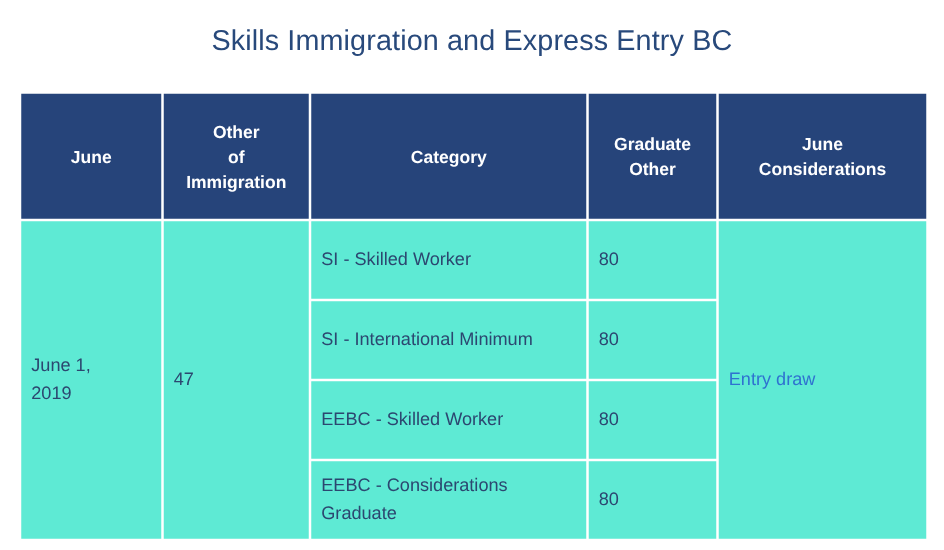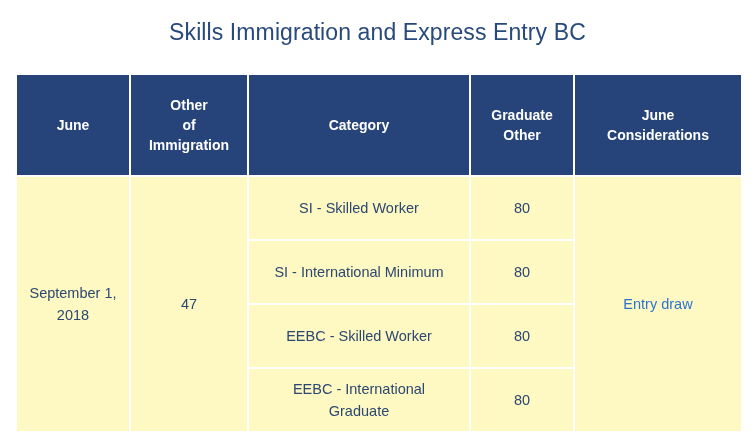--- a/index.html
+++ b/index.html
@@ -58,25 +58,25 @@
     font-size: 14px;
     font-weight: bold;
     text-align: center;
     vertical-align: middle;
     padding: 6px 8px;
     line-height: 20px;
     border: none;
   }
 
   table.draw-table td {
-    background: #fef9c3;
+    background: #5eead4;
     color: #2c4770;
     font-size: 14.5px;
     font-weight: 400;
-    text-align: center;
+    text-align: left;
     vertical-align: middle;
     padding: 6px 8px;
     line-height: 22px;
     border: none;
   }
 
   .col-date      { width: 112px; }
   .col-number    { width: 116px; }
   .col-category  { width: 220px; }
   .col-score     { width: 102px; }
@@ -131,41 +131,41 @@
           </th>
           <th>
             <span class="hdr-line">June</span>
             <span class="hdr-line">Considerations</span>
           </th>
         </tr>
       </thead>
       <tbody>
         <tr>
           <td rowspan="4">
-            <span class="hdr-line">September 1,</span>
-            <span class="hdr-line">2018</span>
+            <span class="hdr-line">June 1,</span>
+            <span class="hdr-line">2019</span>
           </td>
           <td rowspan="4">47</td>
           <td>SI - Skilled Worker</td>
           <td>80</td>
           <td rowspan="4" class="cell-link">
             <span class="link-text">Entry draw</span>
           </td>
         </tr>
         <tr>
           <td>SI - International Minimum</td>
           <td>80</td>
         </tr>
         <tr>
           <td>EEBC - Skilled Worker</td>
           <td>80</td>
         </tr>
         <tr>
           <td>
-            <span class="hdr-line">EEBC - International</span>
+            <span class="hdr-line">EEBC - Considerations</span>
             <span class="hdr-line">Graduate</span>
           </td>
           <td>80</td>
         </tr>
       </tbody>
     </table>
   </div>
 
 </div>
 

